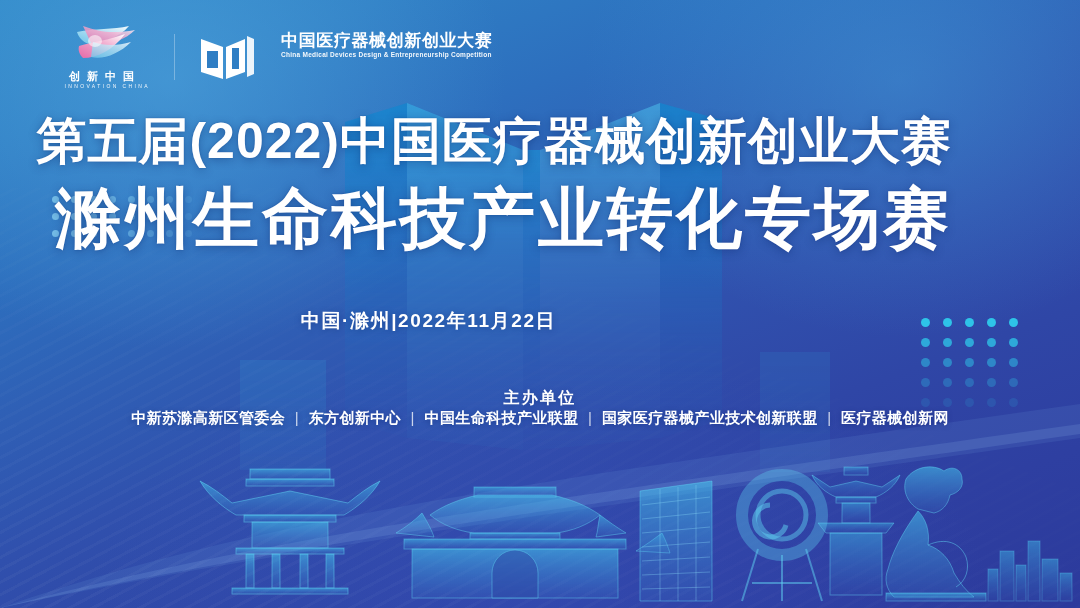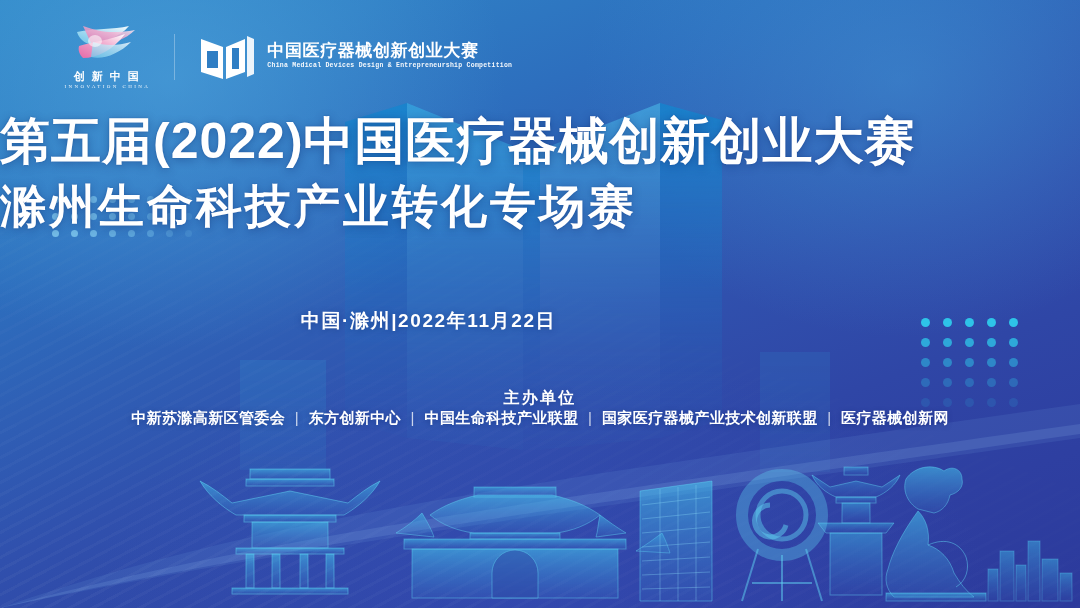--- a/index.html
+++ b/index.html
@@ -59,39 +59,39 @@
   .dots span { border-radius:50%; display:block; }
   .dots-left { left:52px; top:196px; grid-template-columns:repeat(8,1fr); gap:10px 12px; }
   .dots-left span { width:7px; height:7px; background:#79c2ea; }
   .dots-right { right:62px; top:318px; grid-template-columns:repeat(5,1fr); gap:11px 13px; }
   .dots-right span { width:9px; height:9px; background:#2ec4e8; }
 
   
   .header { position:absolute; left:62px; top:24px; display:flex; align-items:center; gap:24px; z-index:6; }
   .logo-ic { display:flex; flex-direction:column; align-items:center; gap:3px; }
   .logo-ic-mark { width:74px; height:44px; }
-  .logo-ic-txt { display:flex; flex-direction:column; align-items:center; line-height:1;font-family:Liberation Serif, serif; }
+  .logo-ic-txt { display:flex; flex-direction:column; line-height:1; }
   .logo-ic-cn { font-size:11px; color:#ffffff; letter-spacing:7px; font-weight:700; text-indent:7px; }
   .logo-ic-en { font-size:5px; color:#ffffff; letter-spacing:2.4px; text-indent:2.4px; margin-top:2px; opacity:.92; }
   .logo-div { width:1px; height:46px; background:rgba(255,255,255,.30); }
-  .logo-cmd { display:flex; align-items:center; gap:12px;font-family:Liberation Mono, monospace; }
+  .logo-cmd { display:flex; align-items:flex-start; gap:26px; }
   .logo-cmd-mark { width:56px; height:50px; }
   .logo-cmd-txt { display:flex; flex-direction:column; gap:3px; }
   .logo-cmd-cn { font-size:17px; color:#fff; font-weight:700; letter-spacing:.6px; line-height:1; }
   .logo-cmd-en { font-size:6.5px; color:#fff; letter-spacing:.25px; line-height:1; opacity:.95; font-weight:700; }
 
   
-  .titles { position:absolute; left:0; top:112px; width:952px; text-align:left; z-index:7; }
+  .titles { position:absolute; left:0; top:112px; width:952px; text-align:right; z-index:7; }
   .title-1, .title-2 {
     color:#ffffff; font-weight:700; line-height:1.16;
     letter-spacing:1px;
     text-shadow:0 2px 10px rgba(12,40,110,.42), 0 0 2px rgba(12,40,110,.30);
   }
   .title-1 { font-size:50px; }
-  .title-2 { font-size:46px; margin-top:10px; letter-spacing:3px; }
+  .title-2 { font-size:66px; margin-top:10px; letter-spacing:3px; }
 
   .datebar {
     position:absolute; left:0; top:308px; width:857px; text-align:center; z-index:7;
     color:#ffffff; font-size:19px; font-weight:700; letter-spacing:1.6px;
     text-shadow:0 1px 6px rgba(12,40,110,.40);
   }
 
   .org { position:absolute; left:0; top:388px; width:1080px; text-align:center; z-index:7; }
   .org-title {
     color:#ffffff; font-size:16px; font-weight:700; letter-spacing:2.2px;

